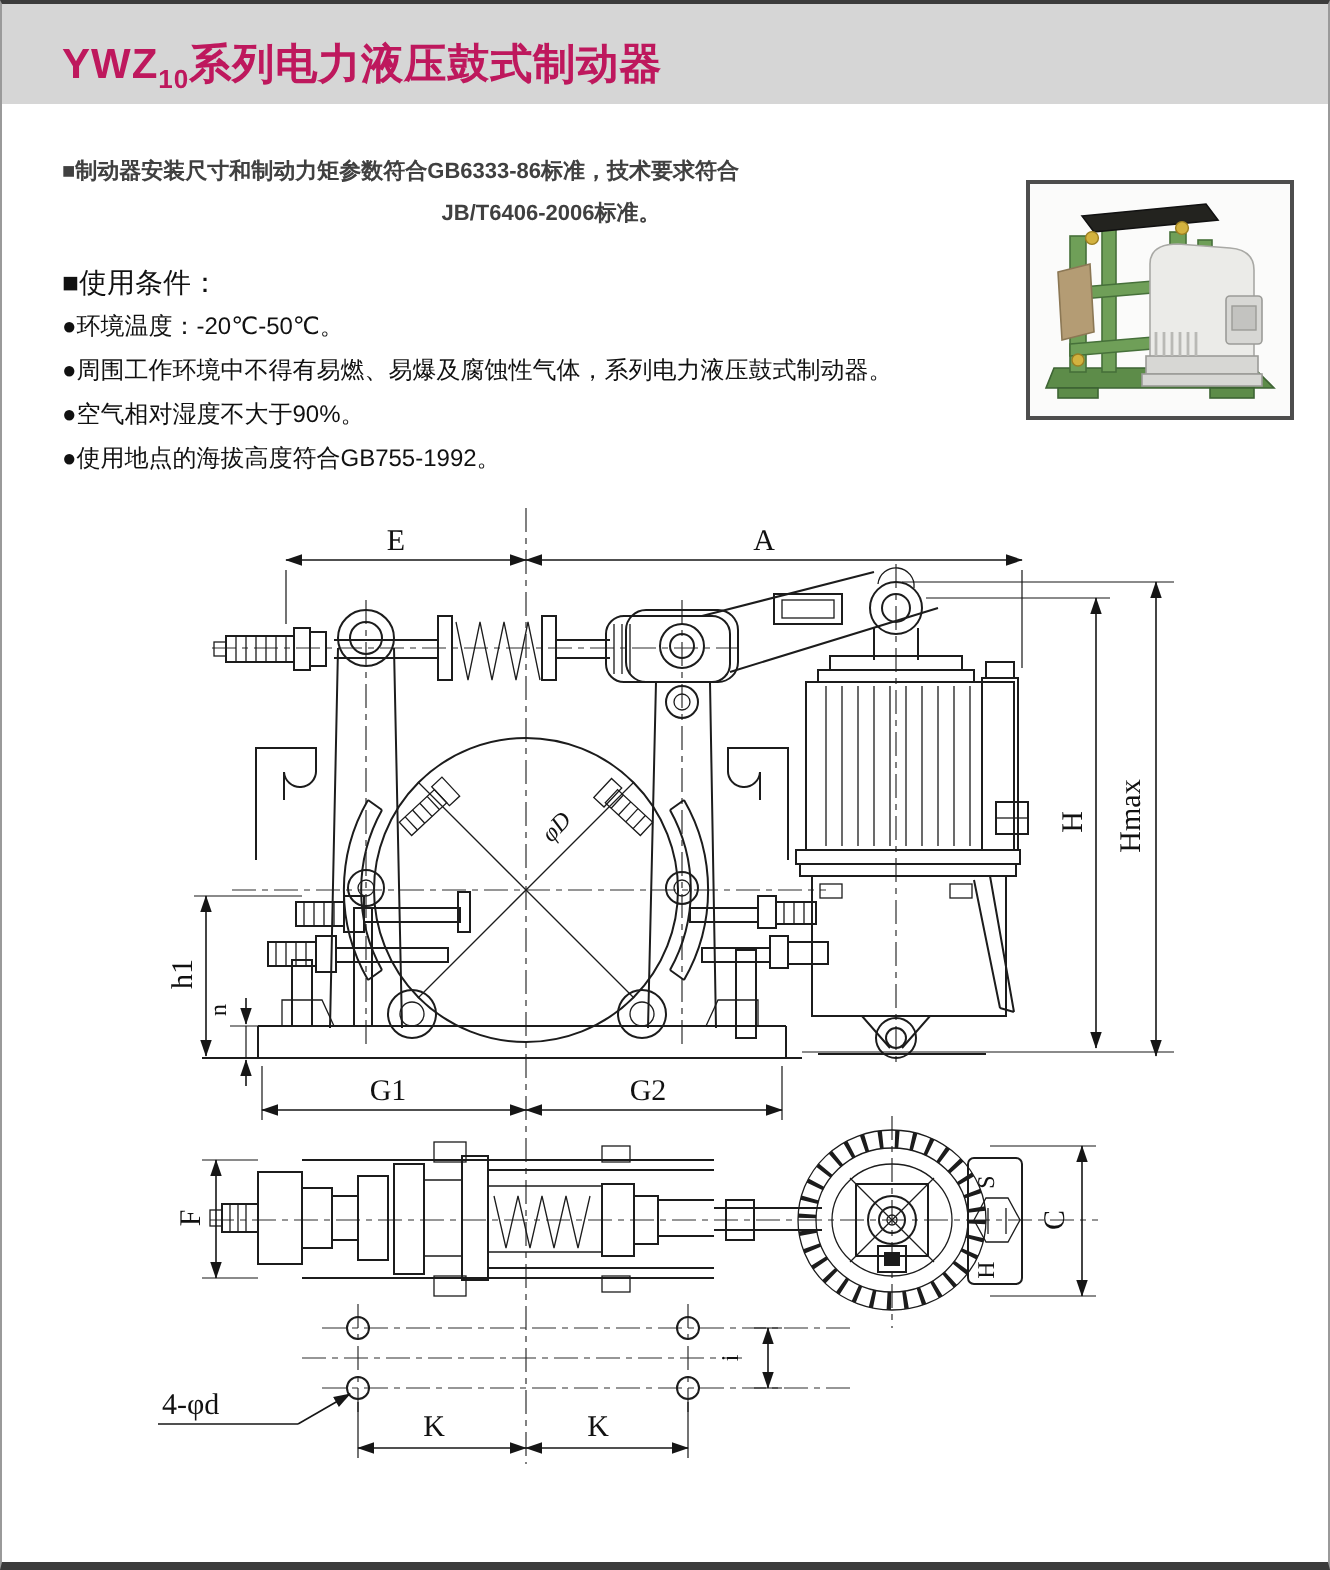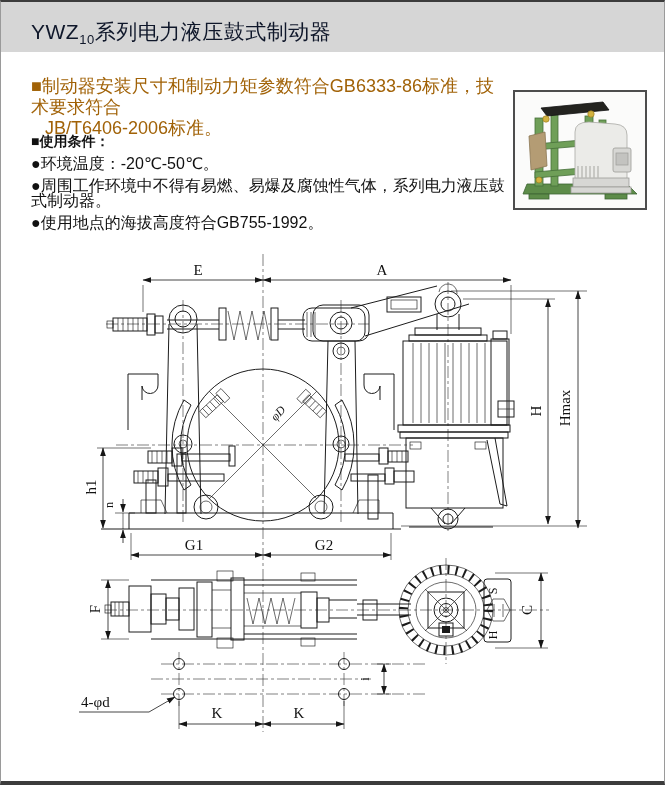--- a/index.html
+++ b/index.html
@@ -7,29 +7,29 @@
     position:relative; width:665px; height:785px; box-sizing:border-box;
     background:#ffffff;
     border-top:2px solid #3c3c3c; border-bottom:4px solid #3c3c3c;
     border-left:1px solid #9a9a9a; border-right:1px solid #9a9a9a;
     font-family:"Liberation Sans","DejaVu Sans",sans-serif; overflow:hidden;
   }
   .titlebar{
     position:absolute; top:0; left:0; right:0; height:50px; background:#d6d6d6;
     display:flex; align-items:center; padding-left:30px; box-sizing:border-box;
   }
-  .title{font-size:21px; font-weight:normal; color:#0f172a; letter-spacing:0.5px;margin-top:12px;}
+  .title{font-size:21px; font-weight:bold; color:#be185d; letter-spacing:0.5px;margin-top:12px;}
   .title sub{font-size:13px;}
   .intro{position:absolute; top:74px; left:30px; width:475px;
-    font-size:18px; font-weight:normal; color:#a16207; line-height:21px;}
-  .intro .l2{padding-left:14px;}
+    font-size:11px; font-weight:bold; color:#404040; line-height:21px;}
+  .intro .l2{padding-left:14px;text-align:center;}
   .conditions{position:absolute; top:131px; left:30px; width:475px; color:#111;}
-  .cond-head{font-size:14px; font-weight:bold; margin:0 0 5px 0;}
+  .cond-head{font-size:14px; font-weight:normal; margin:0 0 5px 0;}
   .cond-list{list-style:none; margin:0; padding:0;}
-  .cond-list li{font-size:16px; line-height:15px; margin-bottom:7px;}
+  .cond-list li{font-size:12px; line-height:15px; margin-bottom:7px;}
   .photo-frame{
     position:absolute; left:512px; top:88px; width:134px; height:120px;
     border:2px solid #4d4d4d; background:#fbfbfa; box-sizing:border-box;
   }
   .drawing{position:absolute; left:0; top:245px; width:665px; height:520px;}
   
   .ln{stroke:#1c1c1c; stroke-width:1; fill:none;}
   .tn{stroke:#1c1c1c; stroke-width:0.65; fill:none;}
   .cl{stroke:#2e2e2e; stroke-width:0.6; fill:none; stroke-dasharray:12 3 3 3;}
   .dim{stroke:#161616; stroke-width:0.8; fill:none;}
@@ -53,20 +53,21 @@
   <div class="intro">
     <div class="l1">■制动器安装尺寸和制动力矩参数符合GB6333-86标准，技术要求符合</div>
     <div class="l2">JB/T6406-2006标准。</div>
   </div>
 
   <div class="conditions">
     <p class="cond-head">■使用条件：</p>
     <ul class="cond-list">
       <li>●环境温度：-20℃-50℃。</li>
       <li>●周围工作环境中不得有易燃、易爆及腐蚀性气体，系列电力液压鼓式制动器。</li>
+      <li>●空气相对湿度不大于90%。</li>
       <li>●使用地点的海拔高度符合GB755-1992。</li>
     </ul>
   </div>
 
   <div class="photo-frame">
     <svg width="130" height="116" viewBox="0 0 130 116">
 
       <polygon class="ph-green-d" points="12,92 112,92 122,102 8,102"></polygon>
       <rect class="ph-green-d" x="14" y="102" width="20" height="5"></rect>
       <rect class="ph-green-d" x="90" y="102" width="22" height="5"></rect>

